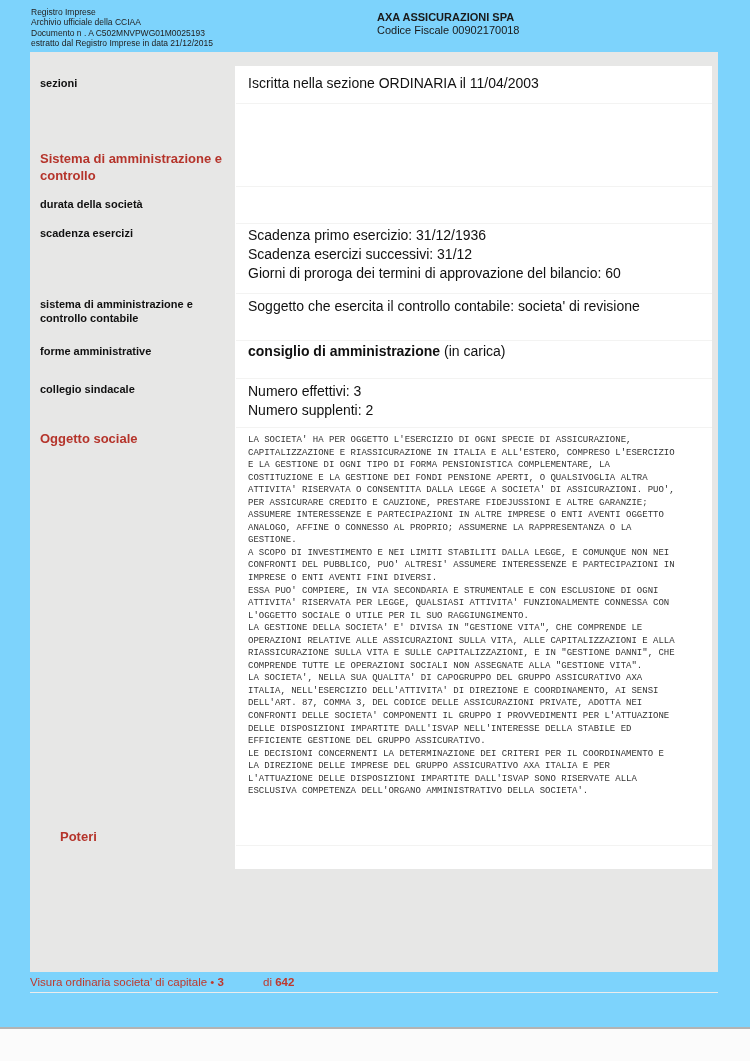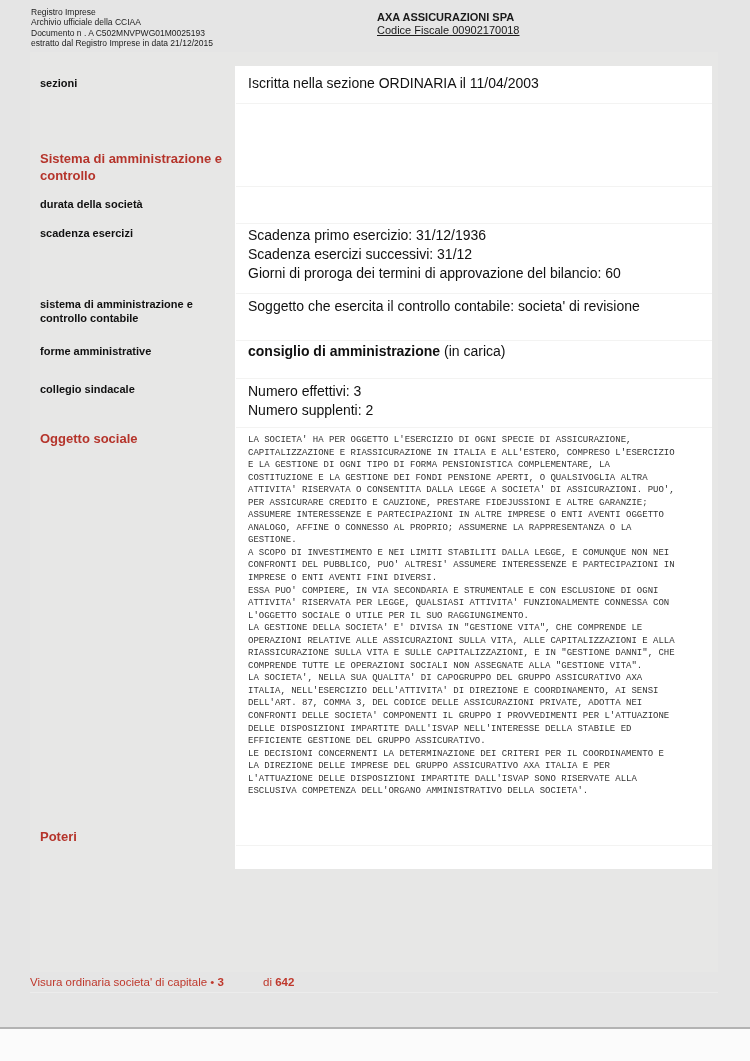--- a/index.html
+++ b/index.html
@@ -1,34 +1,34 @@
 <!DOCTYPE html>
 <html><head>
 <meta charset="utf-8">
 <style>
   * { margin: 0; padding: 0; box-sizing: border-box; }
   html, body { background: #ffffff; }
   .page {
     position: relative;
     width: 750px;
     height: 1061px;
-    background: #e5e5e5;
+    background: #7dd3fc;
     font-family: "Liberation Sans", sans-serif;
     color: #1a1a1a;
     overflow: hidden;
   }
   
   .doc-header-left {
     position: absolute; left: 31px; top: 7px;
     font-size: 8.5px; line-height: 10.3px; color: #222;
   }
   
   .doc-header-right { position: absolute; left: 377px; top: 11px; }
   .company-name { font-size: 11px; font-weight: bold; line-height: 13px; }
-  .fiscal-code  { font-size: 11px; line-height: 13px; text-decoration: underline; }
+  .fiscal-code  { font-size: 11px; line-height: 13px; }
 
   
   .body-gray {
     position: absolute; left: 30px; top: 52px;
     width: 688px; height: 920px;
     background: #e7e7e6;
   }
   
   .content-white {
     position: absolute; left: 235px; top: 66px;
@@ -114,21 +114,21 @@
   <div class="hairline" style="top:845px"></div>
 
   <div class="label" style="top:76px">sezioni</div>
   <div class="red-heading accent" style="top: 150px; color: rgb(181, 52, 43);">Sistema di amministrazione e controllo</div>
   <div class="label" style="top:197px">durata della società</div>
   <div class="label" style="top:226px">scadenza esercizi</div>
   <div class="label" style="top:297px">sistema di amministrazione e controllo contabile</div>
   <div class="label" style="top:344px">forme amministrative</div>
   <div class="label" style="top:382px">collegio sindacale</div>
   <div class="red-heading accent" style="top: 430px; color: rgb(181, 52, 43);">Oggetto sociale</div>
-  <div class="red-heading accent" style="top: 828px; color: rgb(181, 52, 43);">Poteri</div>
+  <div class="red-heading accent" style="top: 828px; color: rgb(181, 52, 43); margin-left: 20px;">Poteri</div>
 
   <div class="value" style="top:76px">Iscritta nella sezione ORDINARIA il 11/04/2003</div>
 
 
   <div class="value value-multiline" style="top:226px">
     <div>Scadenza primo esercizio: 31/12/1936</div>
     <div>Scadenza esercizi successivi: 31/12</div>
     <div>Giorni di proroga dei termini di approvazione del bilancio: 60</div>
   </div>
 

